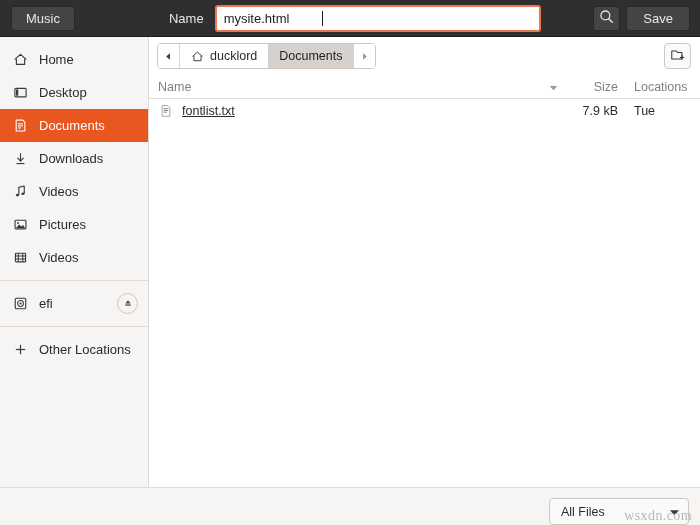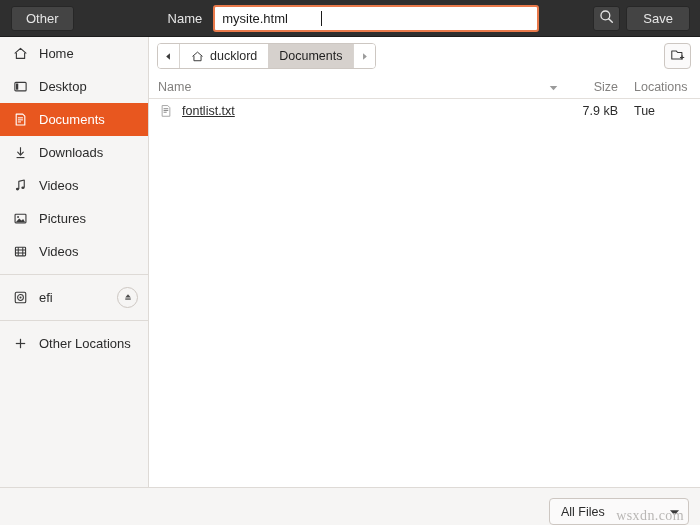--- a/index.html
+++ b/index.html
@@ -108,20 +108,21 @@
     background: #ffffff;
   }
 
   
   .sidebar {
     width: 149px;
     min-width: 149px;
     background: #f6f5f4;
     border-right: 1px solid #dedad6;
     box-sizing: border-box;
+    padding-top: 6px;
     display: flex;
     flex-direction: column;
     text-align: right;
   }
   .side-item {
     display: flex;
     align-items: center;
     height: 33px;
     padding: 0 10px 0 12px;
     box-sizing: border-box;
@@ -286,36 +287,36 @@
     align-items: center;
     padding: 0 8px 0 11px;
     box-sizing: border-box;
     font-size: 12.5px;
     color: #2b2b2b;
     cursor: default;
   }
   .filter-combo .fc-arrow { margin-left: auto; padding-left: 18px; }
   .watermark {
     position: absolute;
-    right: 16px;
+    right: 8px;
     bottom: 1px;
     font-size: 14px;
     color: #b9b7b5;
     letter-spacing: 0.4px;
     font-family: "Liberation Serif", serif;
     pointer-events: none;
   }
 </style>
 </head>
 <body>
 
 <div class="dialog">
 
   <div class="headerbar">
-    <div class="hb-btn cancel">Other</div>
+    <div class="hb-btn cancel">Music</div>
 
     <div class="name-label">Name</div>
 
     <div class="name-input">
       <span class="name-input-text">mysite.html</span>
         <span class="caret"></span>
     </div>
 
     <div class="hb-spacer"></div>
 

